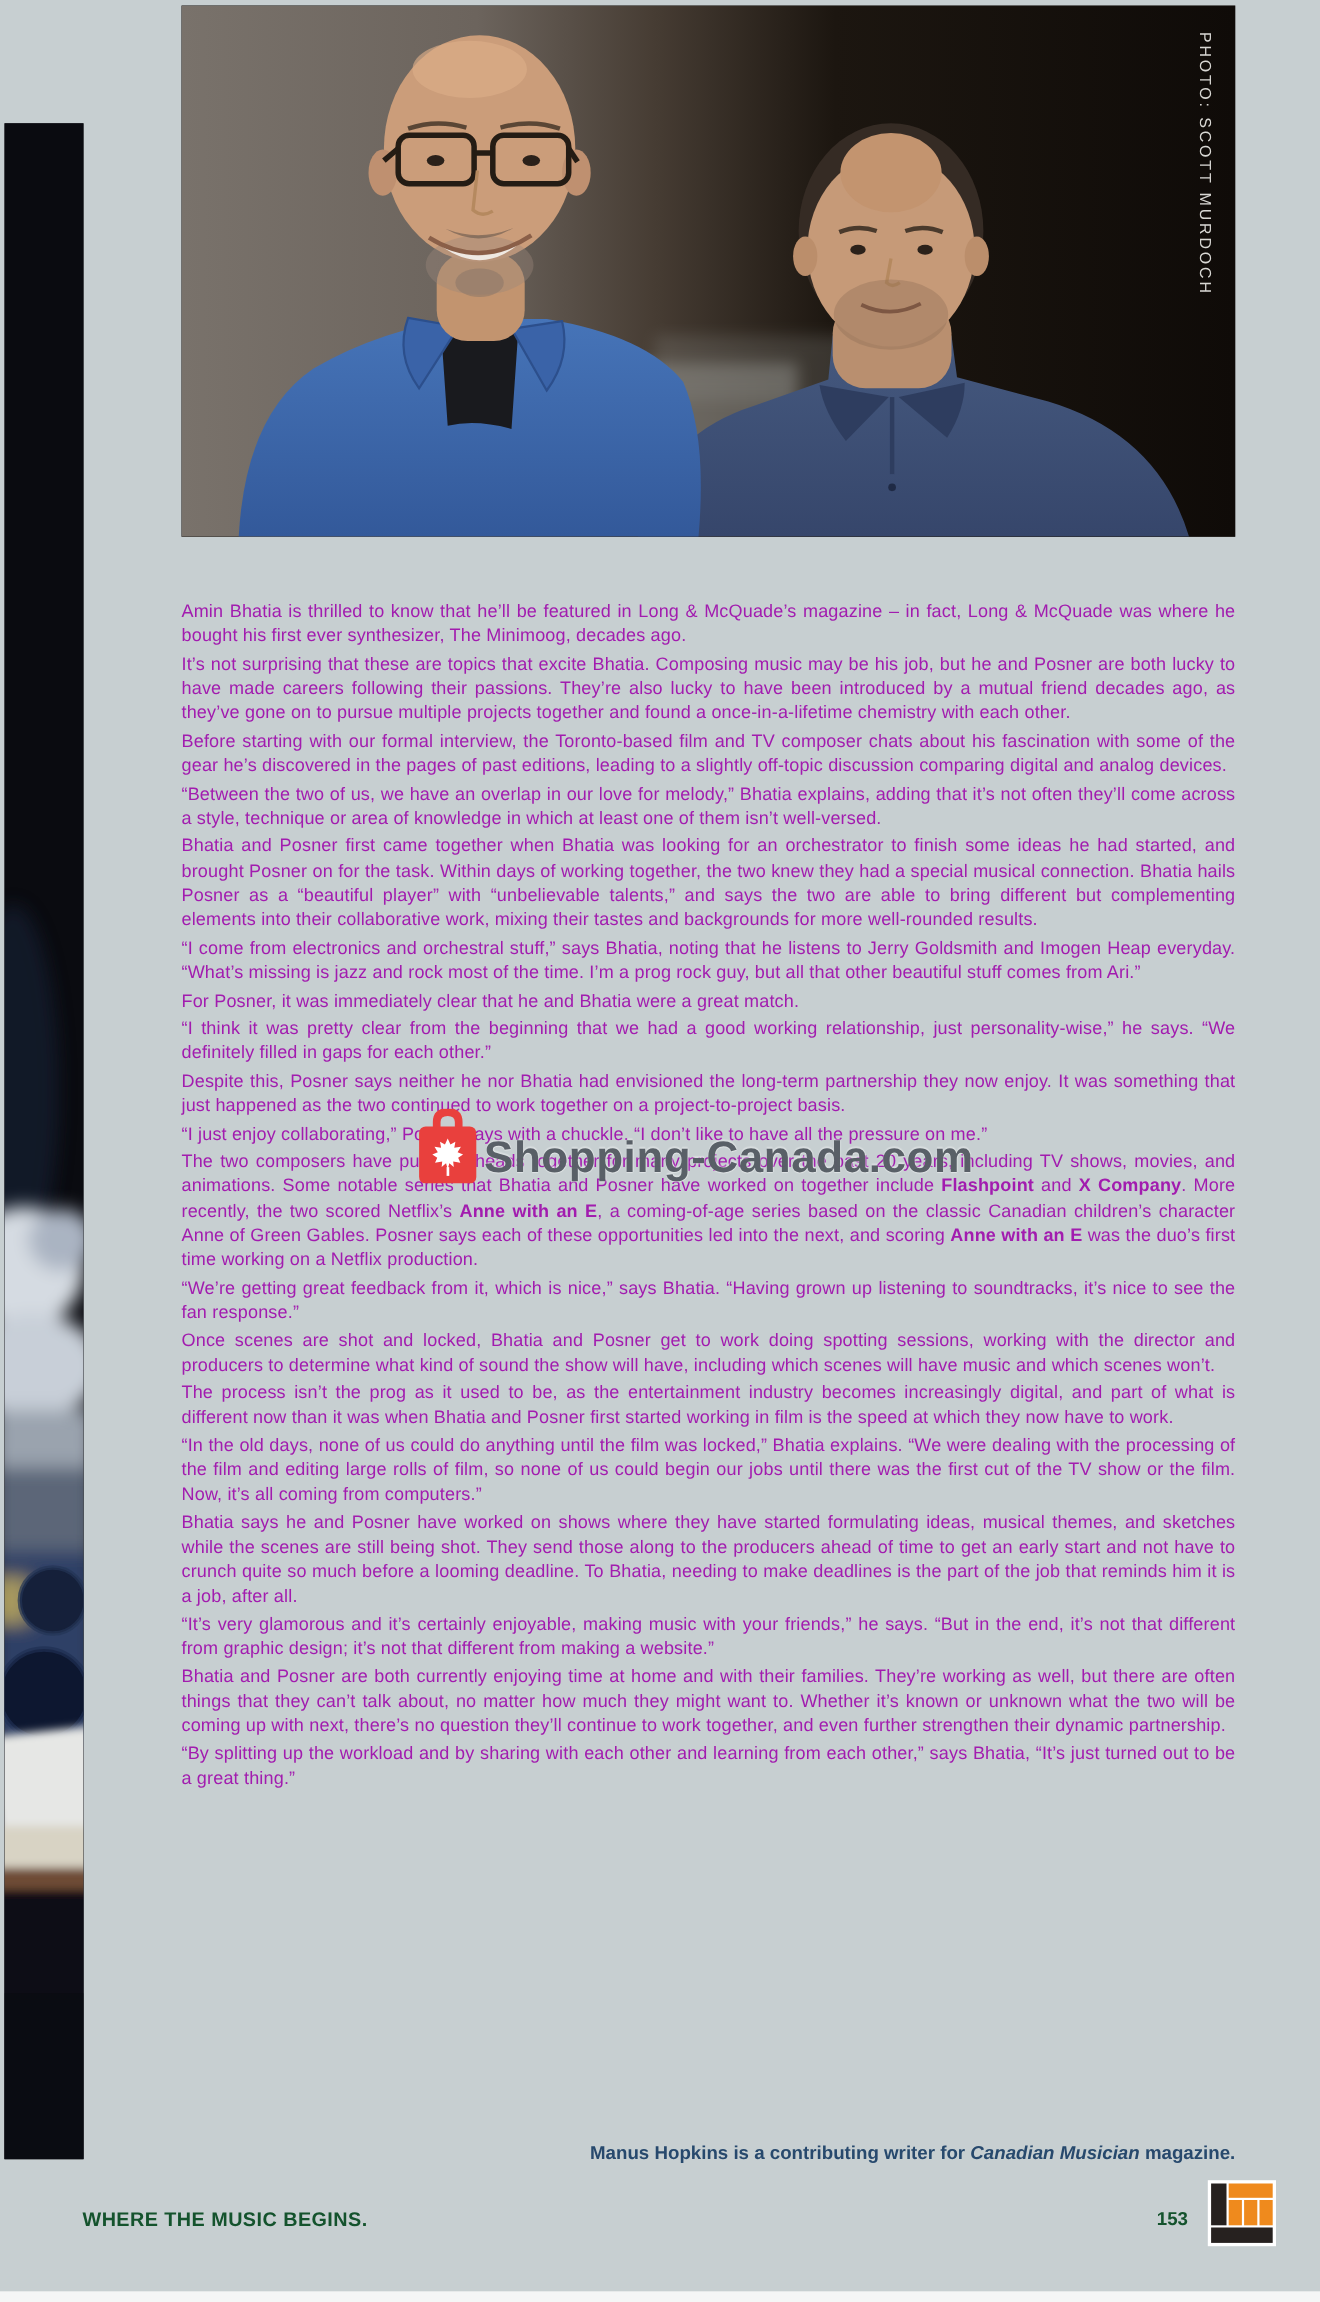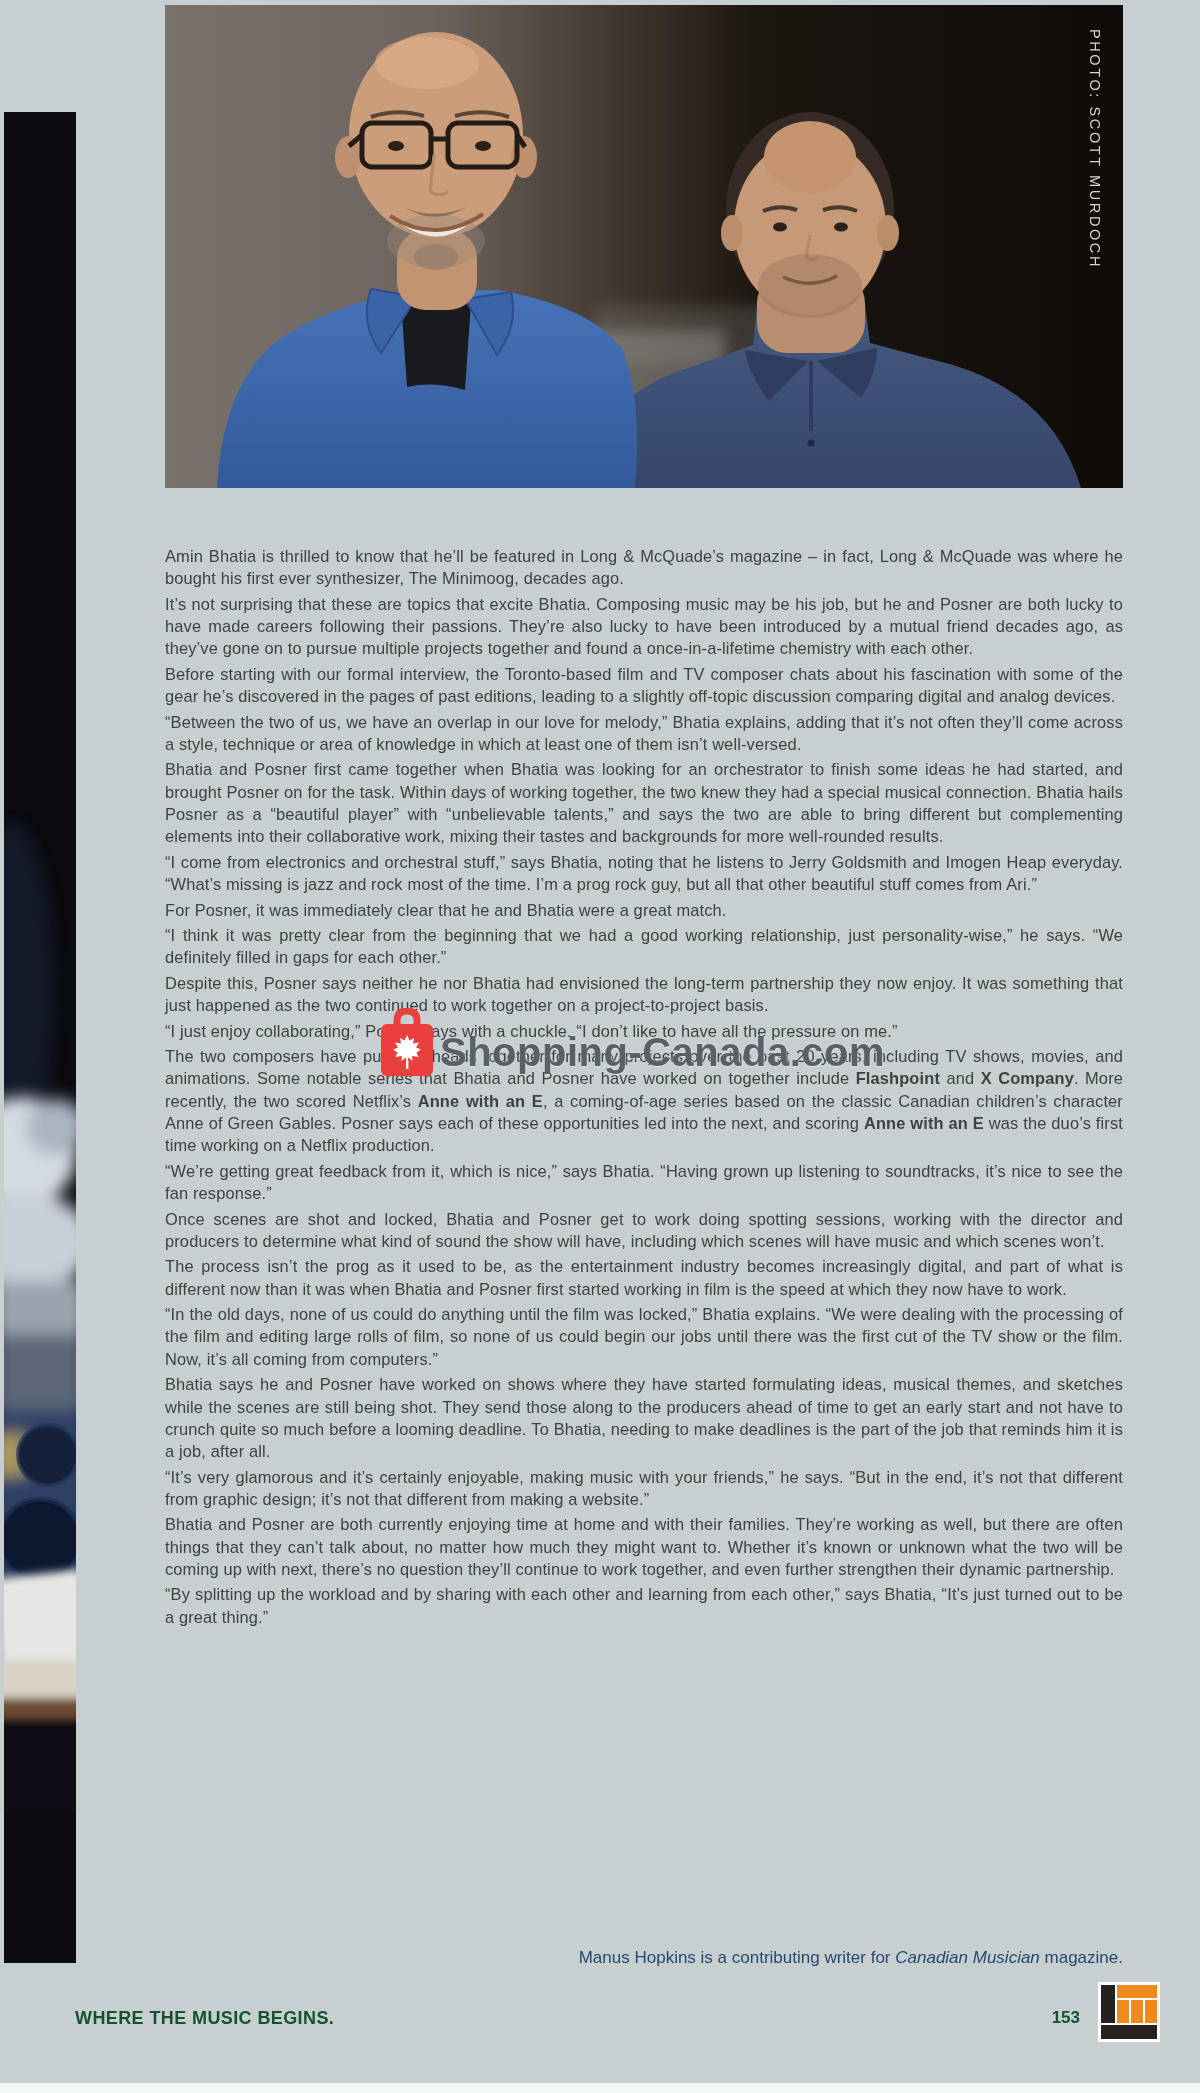--- a/index.html
+++ b/index.html
@@ -17,37 +17,37 @@
   .photo svg{display:block;}
   .photo-credit{
     position:absolute;top:24px;right:20px;
     writing-mode:vertical-rl;text-orientation:mixed;
     font-size:14.5px;letter-spacing:2.6px;color:#d8d7d3;font-weight:500;
   }
 
   
   .article{
     position:absolute;left:165px;top:545px;width:958px;
-    font-size:16.4px;line-height:22.3px;color:#404040;letter-spacing:0.15px;
+    font-size:16.4px;line-height:22.3px;color:#a21caf;letter-spacing:0.15px;
   }
   .article p{margin:0 0 3.2px 0;text-align:justify;}
   .article .bold{font-weight:bold;margin-top:44px;}
 
   
   .watermark{position:absolute;left:380px;top:1008px;display:flex;align-items:flex-end;z-index:5;pointer-events:none;}
   .watermark-text{
     font-size:40px;font-weight:bold;line-height:1;margin-left:6px;padding-bottom:4px;
     color:rgba(77,85,92,0.93);letter-spacing:0.5px;
     text-shadow:0 1px 1px rgba(255,255,255,0.45),0 -1px 1px rgba(255,255,255,0.30),1px 0 1px rgba(255,255,255,0.30);
   }
 
   
   .byline{
     position:absolute;left:165px;top:1948px;width:958px;text-align:right;
-    font-size:17px;font-weight:normal;color:#27496d;
+    font-size:17px;font-weight:bold;color:#27496d;
   }
   .byline .pub{font-style:italic;}
 
   
   .footer-tagline{
     position:absolute;left:75px;top:2008px;
     font-size:18px;font-weight:800;letter-spacing:0.4px;color:#14532d;
   }
   .page-number{
     position:absolute;left:1000px;top:2008px;width:80px;text-align:right;

